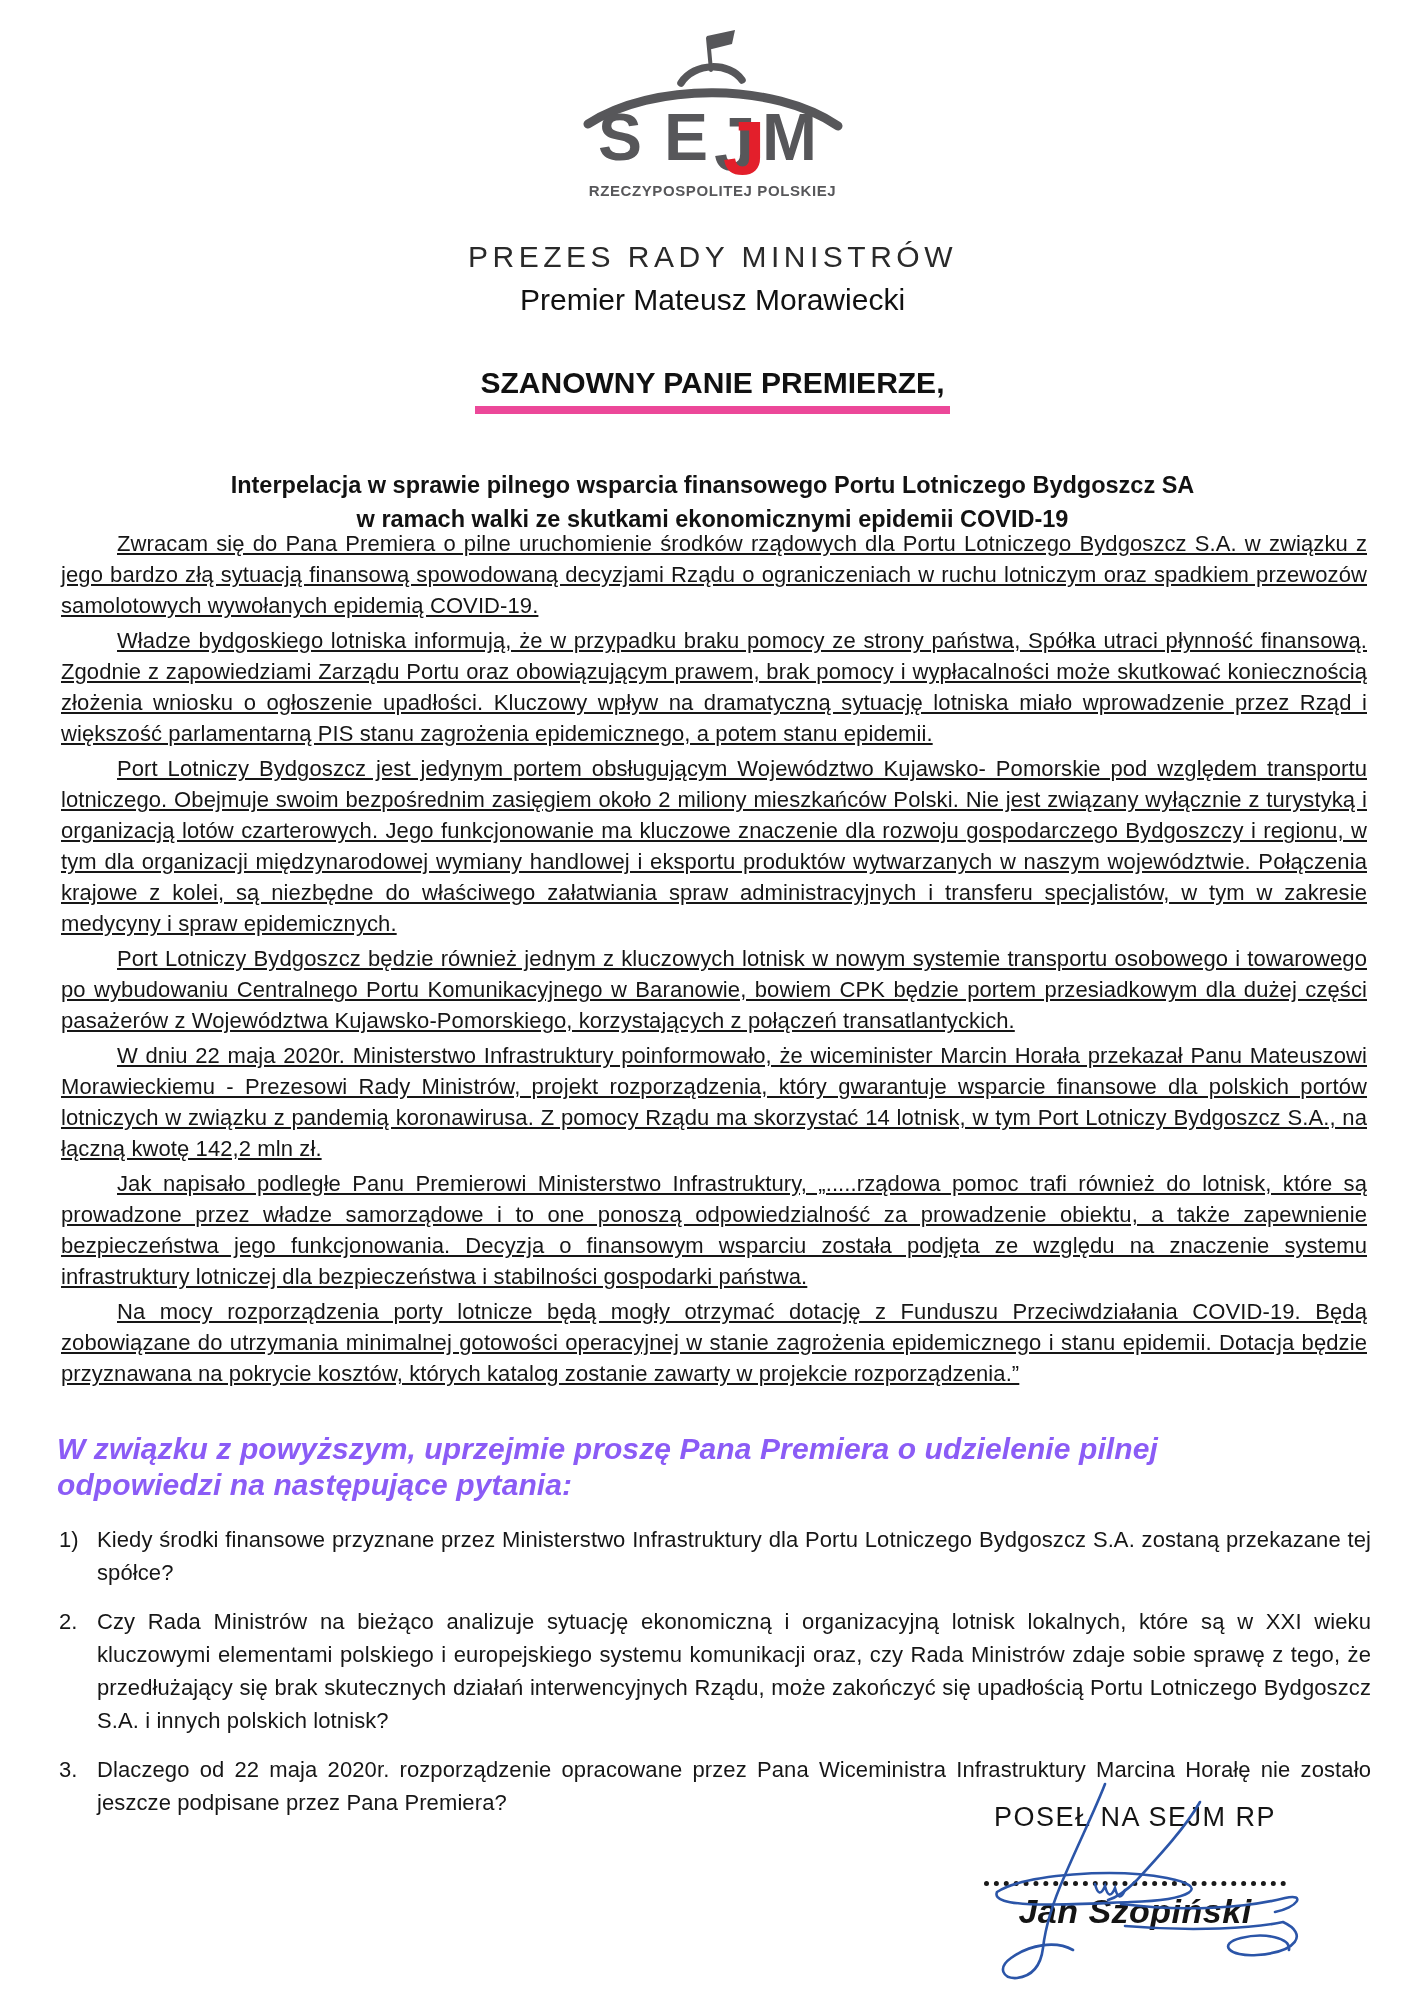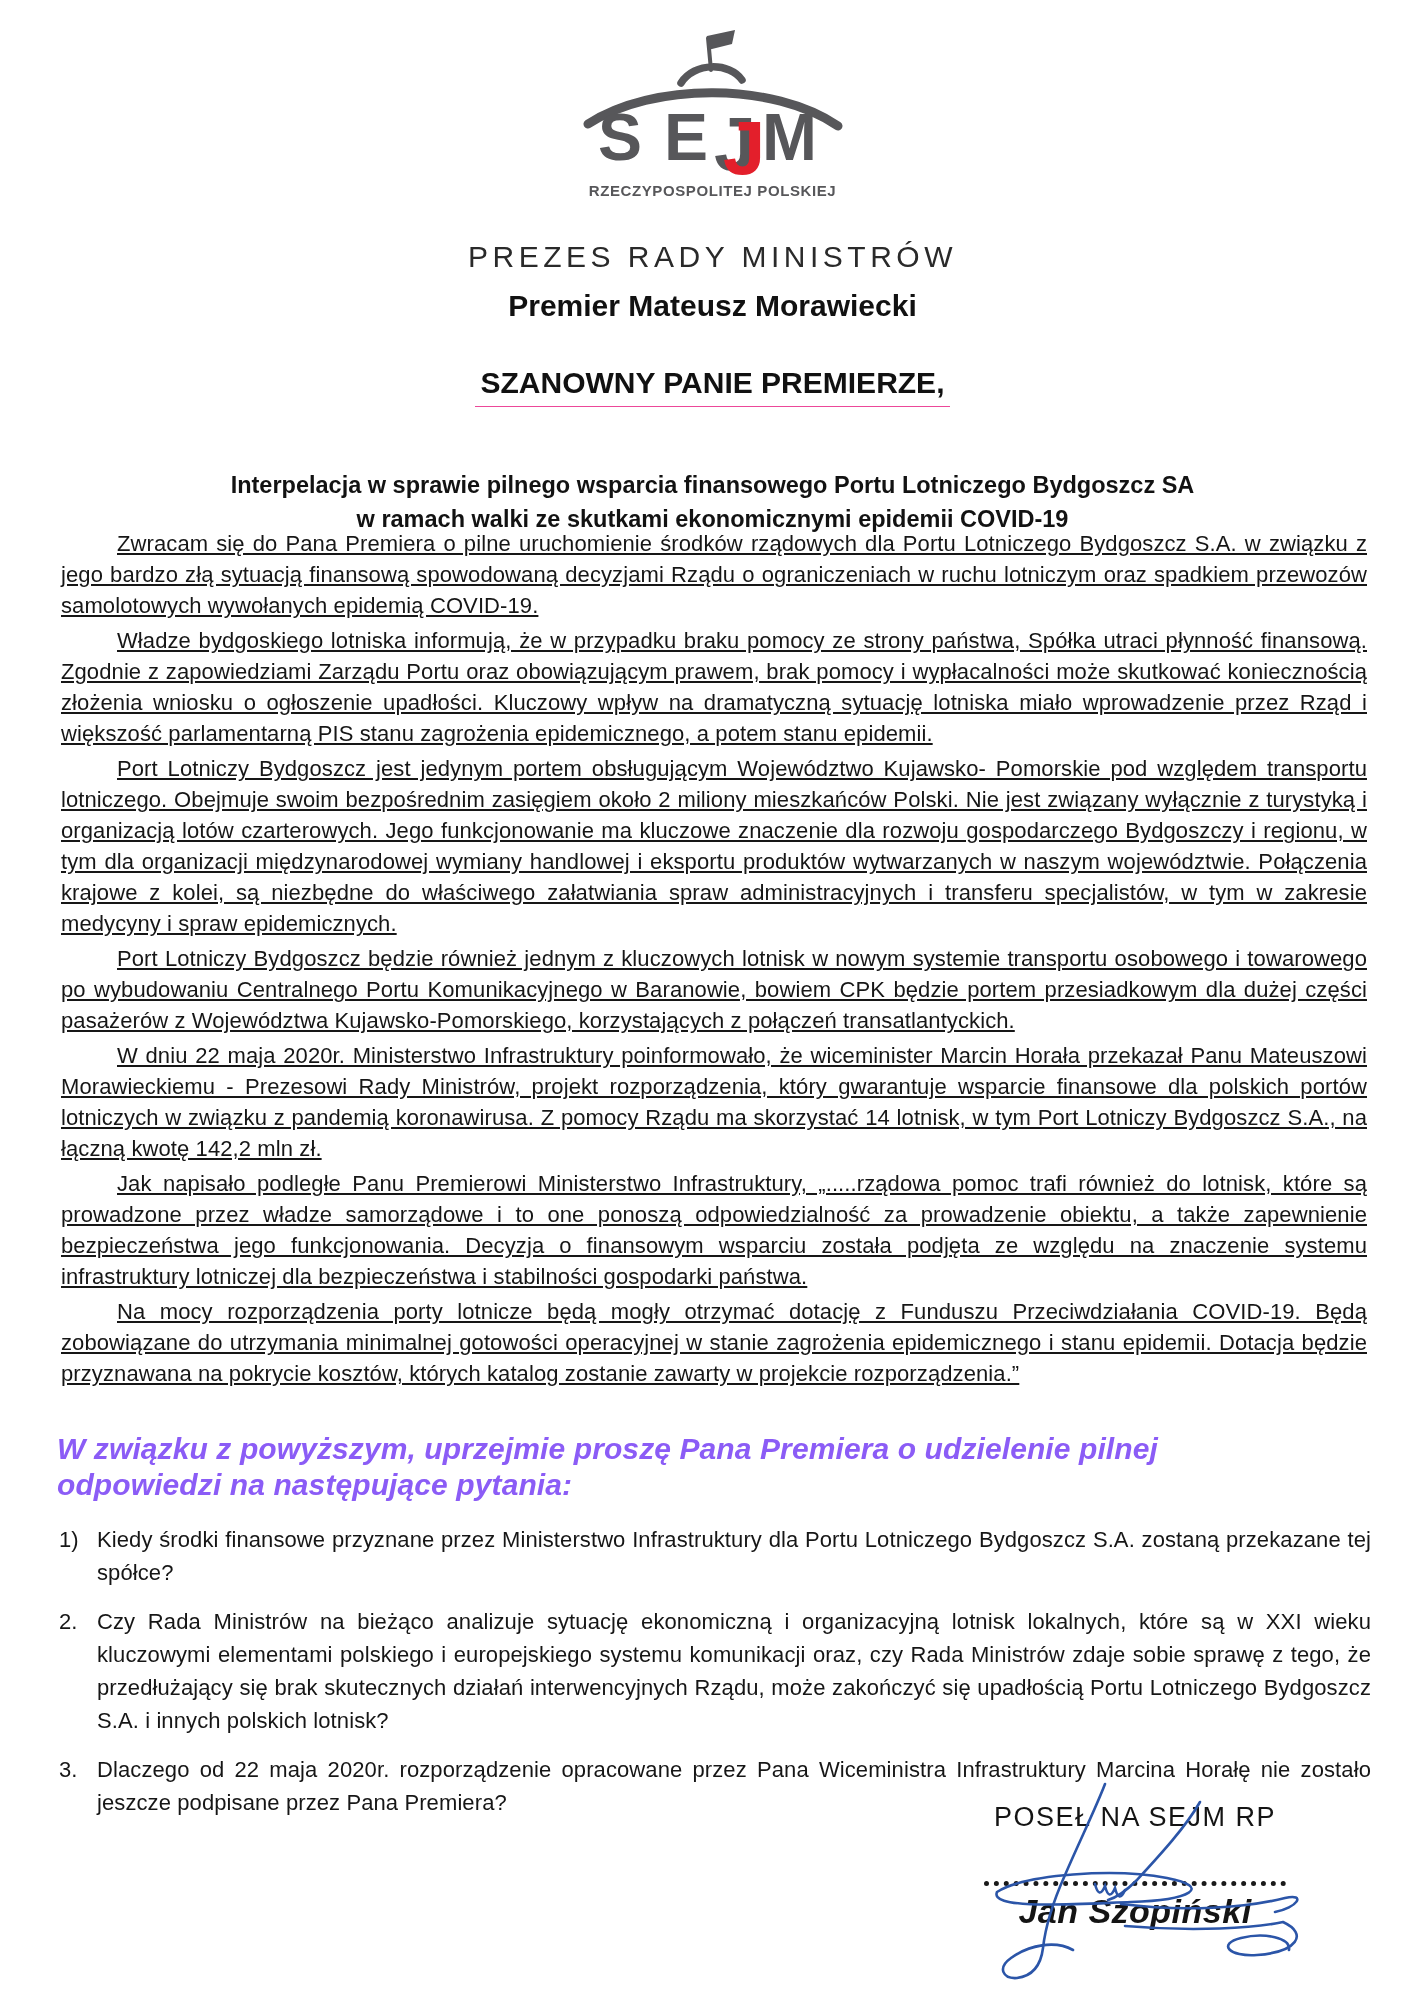--- a/index.html
+++ b/index.html
@@ -19,28 +19,28 @@
     margin-top:4px;
     font-size:15px;font-weight:bold;letter-spacing:0.6px;
     color:#57575a;
   }
   
   .recipient{position:absolute;top:240px;left:0;right:0;text-align:center;}
   .recipient-title{
     font-size:30px;letter-spacing:4.5px;font-weight:normal;color:#2a2a2a;
   }
   .recipient-name{
-    margin-top:15px;font-size:30px;font-weight:bold;color:#111;
+    margin-top:9px;font-size:30px;font-weight:normal;color:#111;
   }
   
   .salutation-wrap{position:absolute;top:366px;left:0;right:0;text-align:center;}
   .salutation{
     display:inline-block;
     font-size:30px;font-weight:bold;color:#111;
-    border-bottom:1px solid #ec4899;
+    border-bottom:8px solid #ec4899;
     padding:0 6px 6px 6px;
   }
   
   .doc-title{position:absolute;top:468px;left:0;right:0;text-align:center;
     font-size:23.5px;font-weight:bold;line-height:34px;color:#121212;}
   
   .content{
     position:absolute;top:524px;left:57px;width:1314px;
     font-size:22px;line-height:31px;letter-spacing:0.1px;
   }

